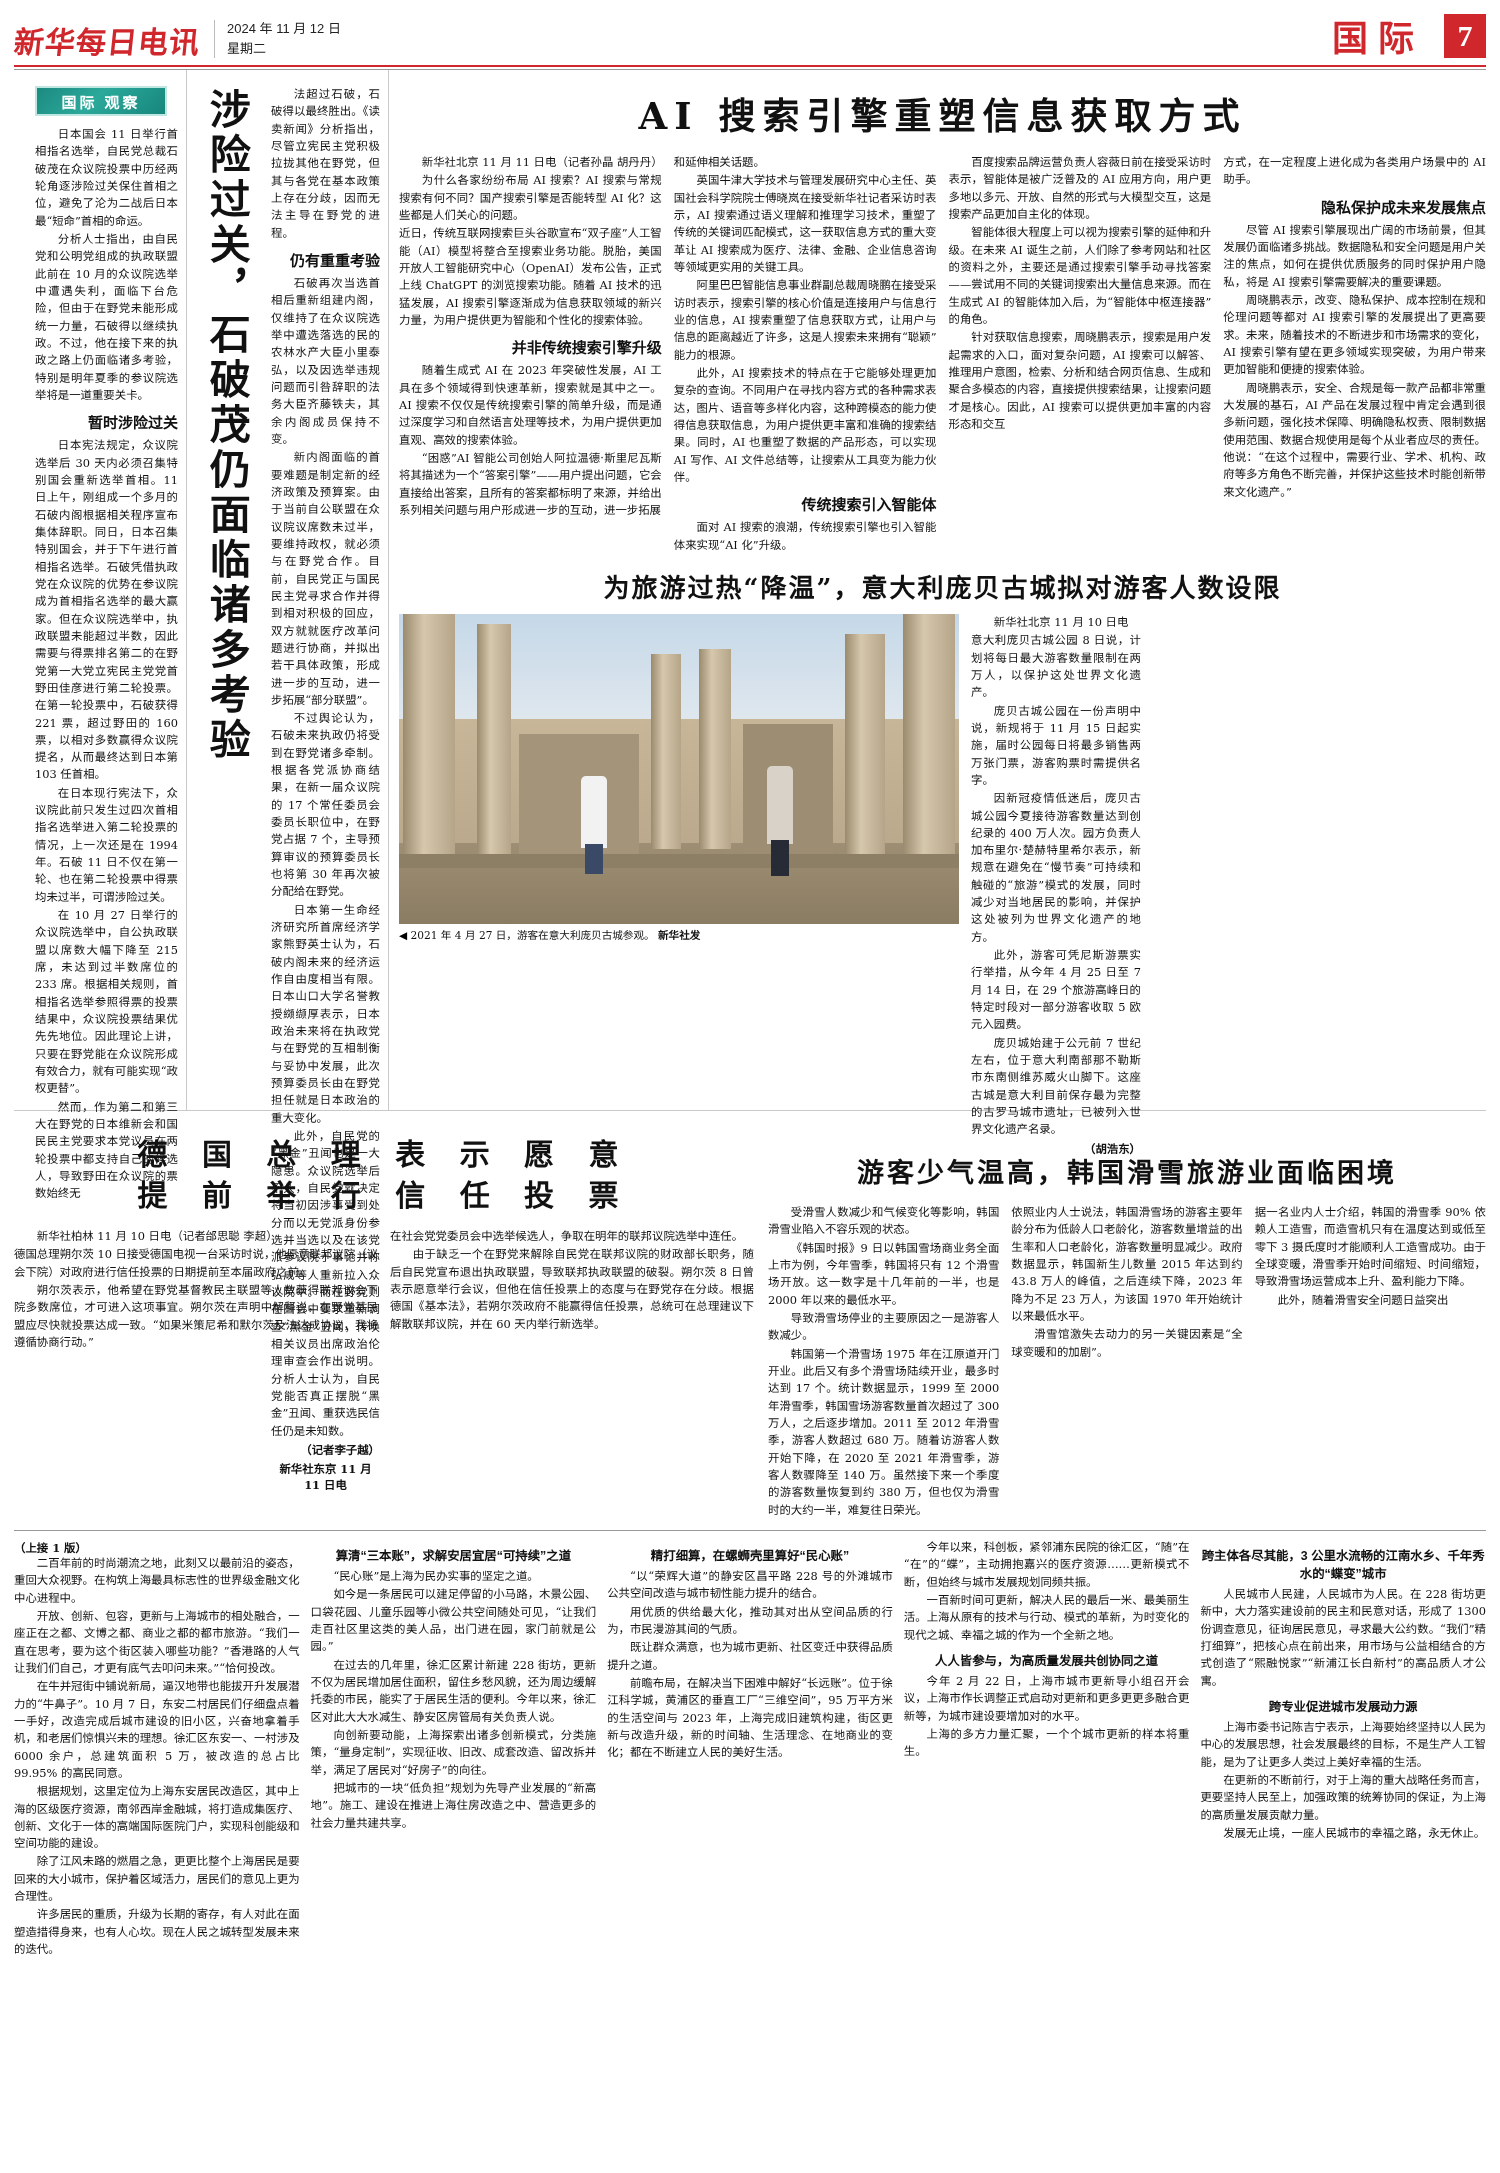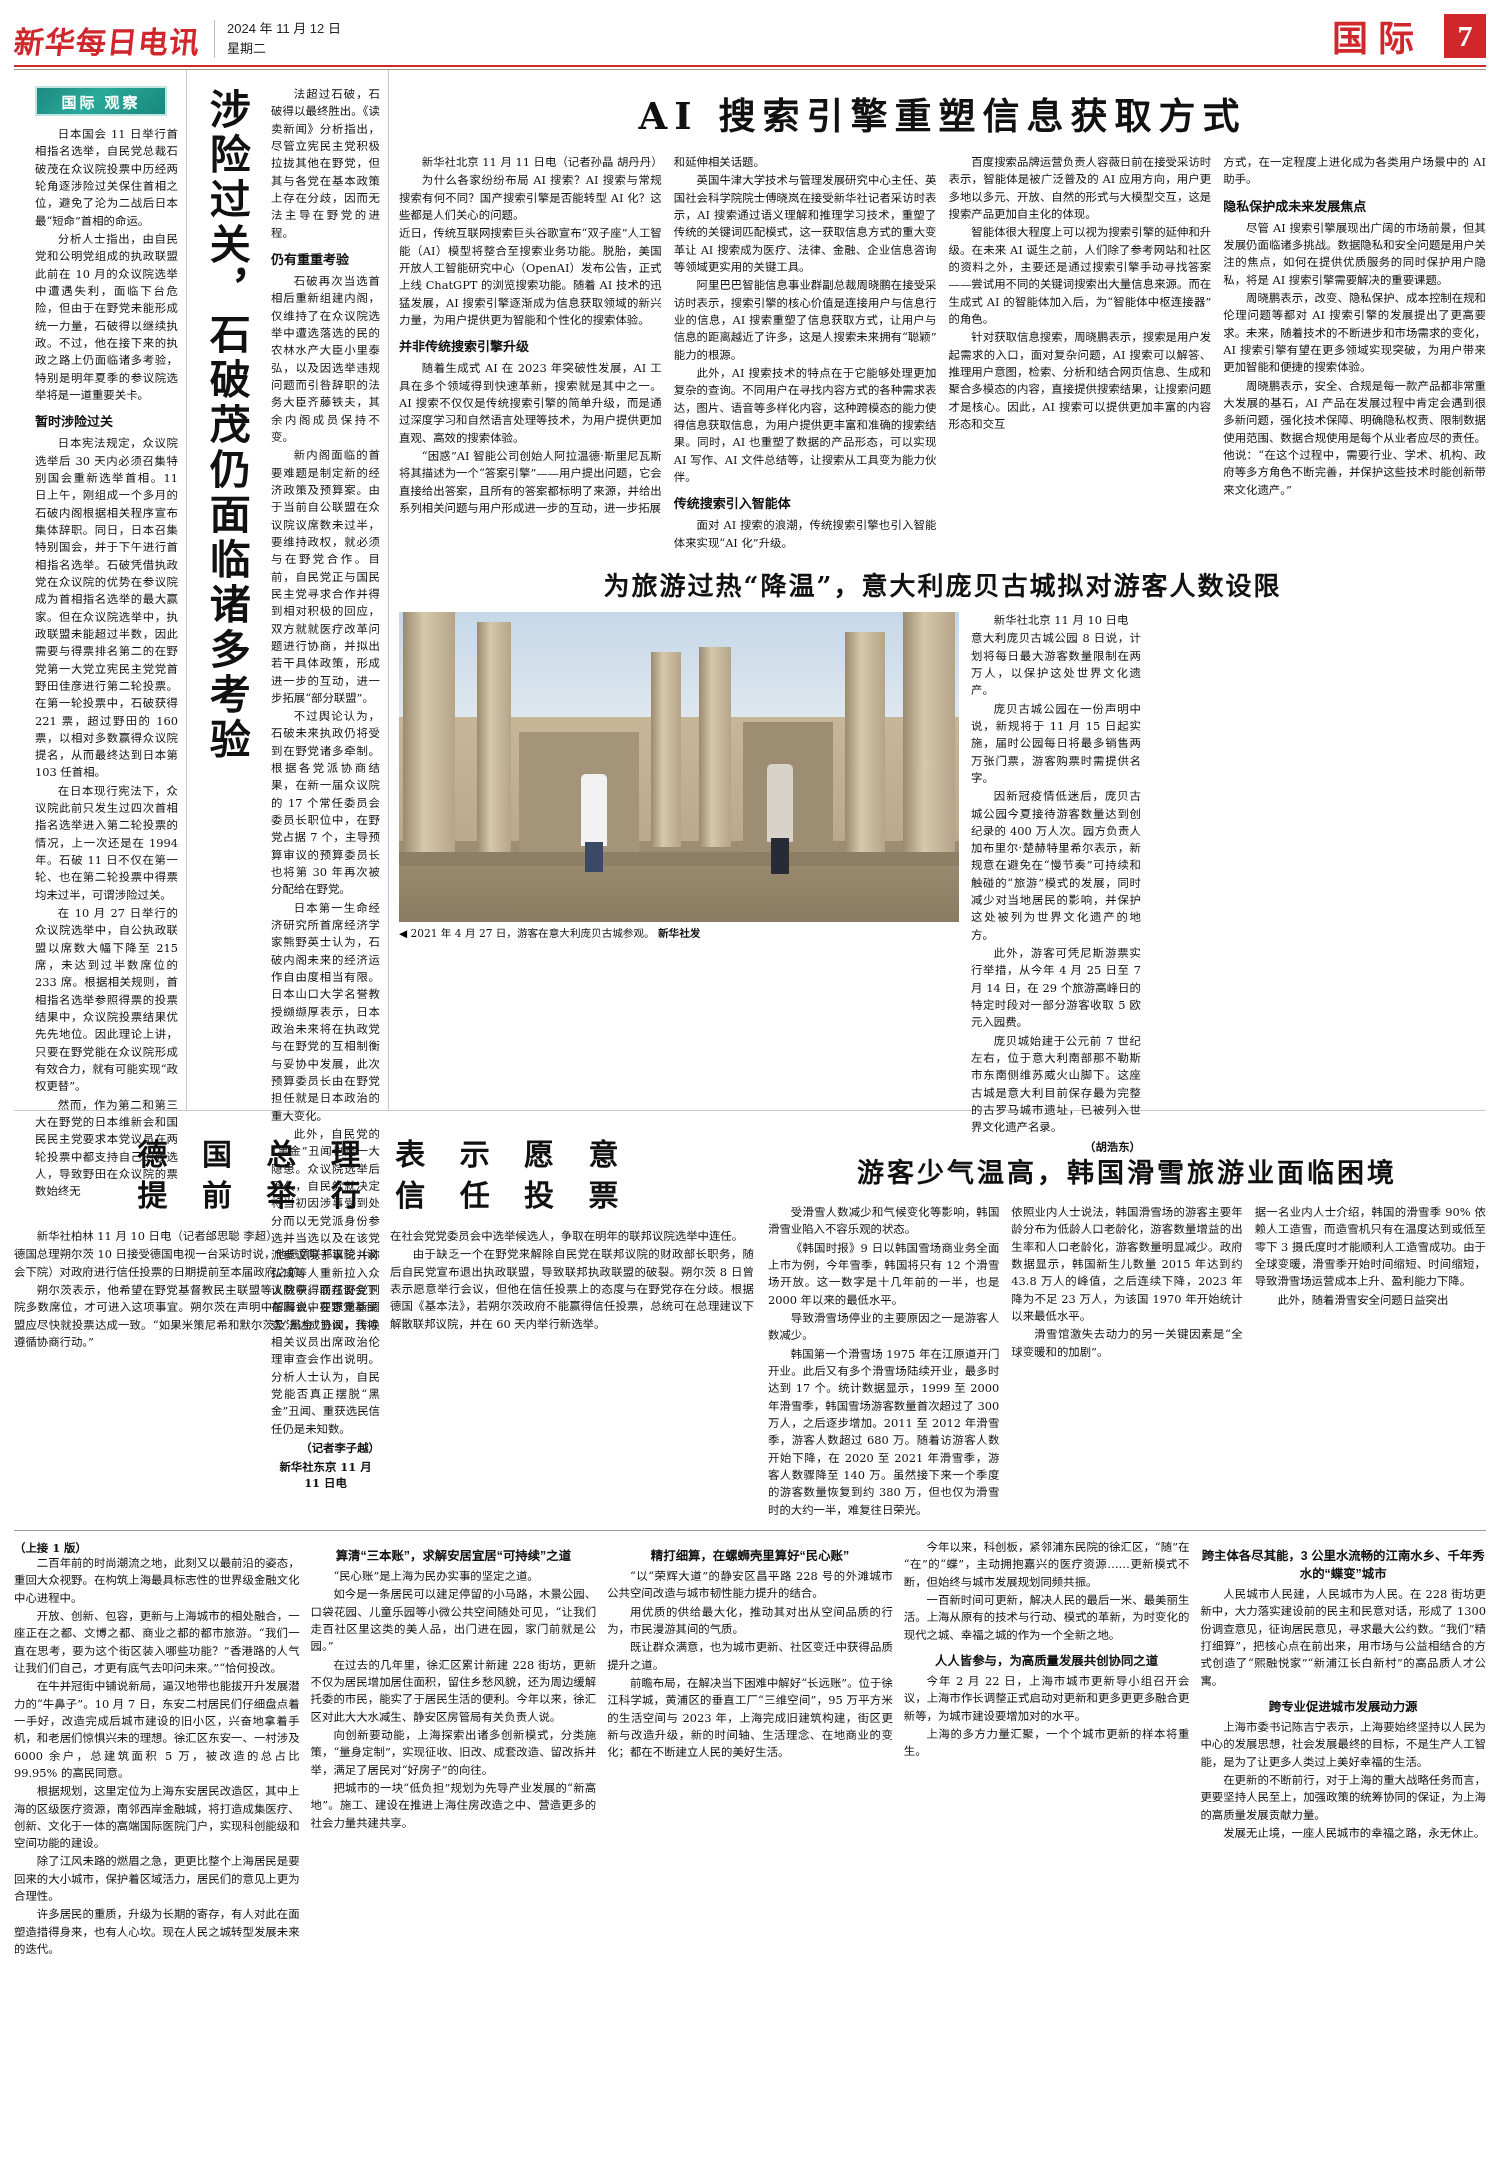--- a/index.html
+++ b/index.html
@@ -38,21 +38,21 @@
   .rule-thin { border-top:1px solid #999; margin-top:2px; }
 
   
   .col-rule-r { border-right:1px solid #c9c9c9; }
   p.body {
     font-size:11.4px; line-height:1.52; text-align:justify; text-justify:inter-ideograph;
     text-indent:2em; margin-bottom:1px; font-family:"DejaVu Serif", serif;
   }
   p.body.noind { text-indent:0; }
   h3.sub {
-    font-size:13px; font-weight:bold; text-align:left; margin:7px 0 5px;
+    font-size:15px; font-weight:bold; text-align:right; margin:7px 0 5px;
     font-family:Liberation Sans, sans-serif;
   }
   .byline { font-size:11.4px; font-weight:bold; text-align:center; margin-top:3px; }
   .credit { font-size:11.4px; font-weight:bold; text-align:right; }
 
   
   .top-zone { display:flex; height:1040px; }
 
   
   .obs-col { width:152px; padding-right:8px;margin-left:21px; }

